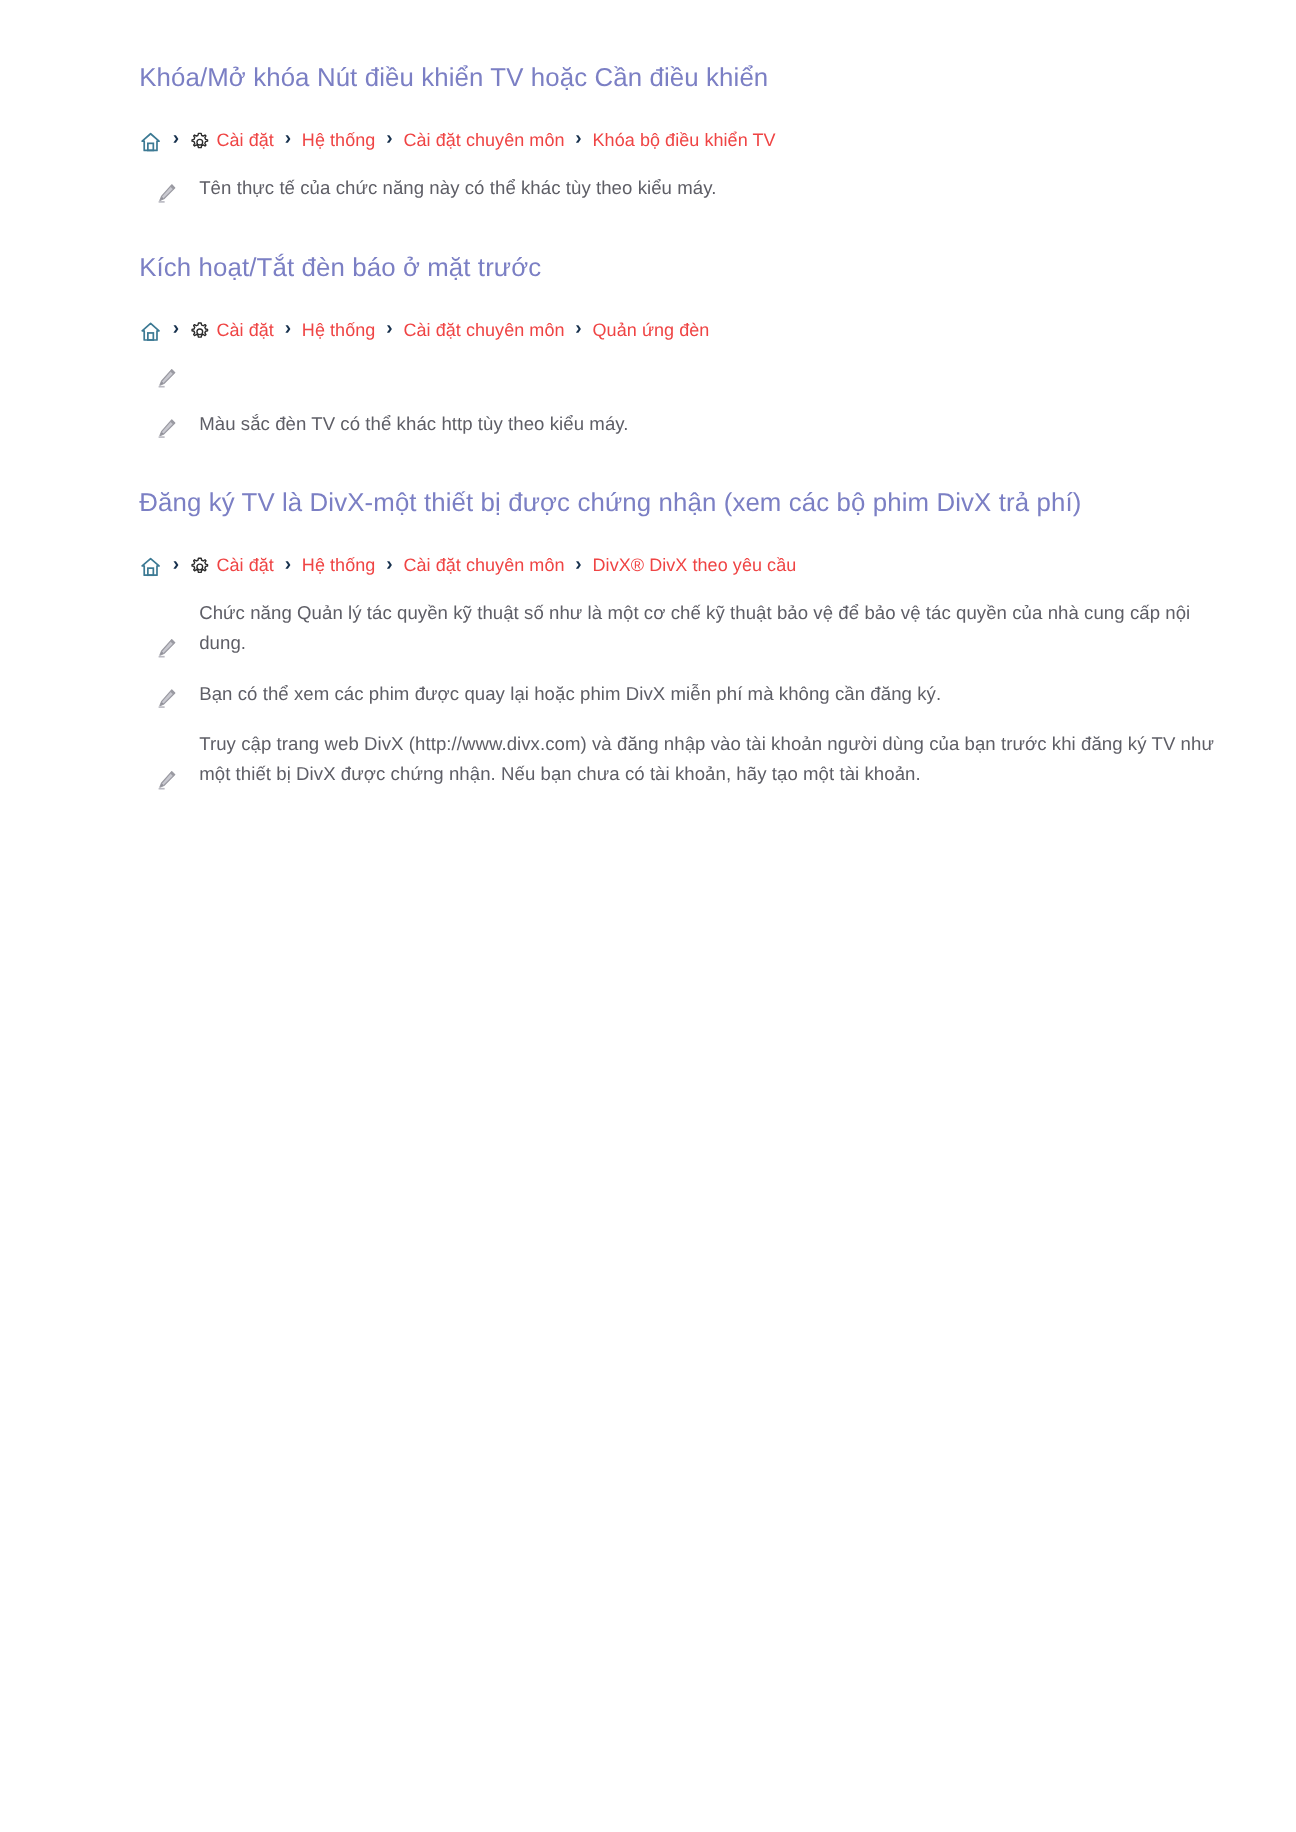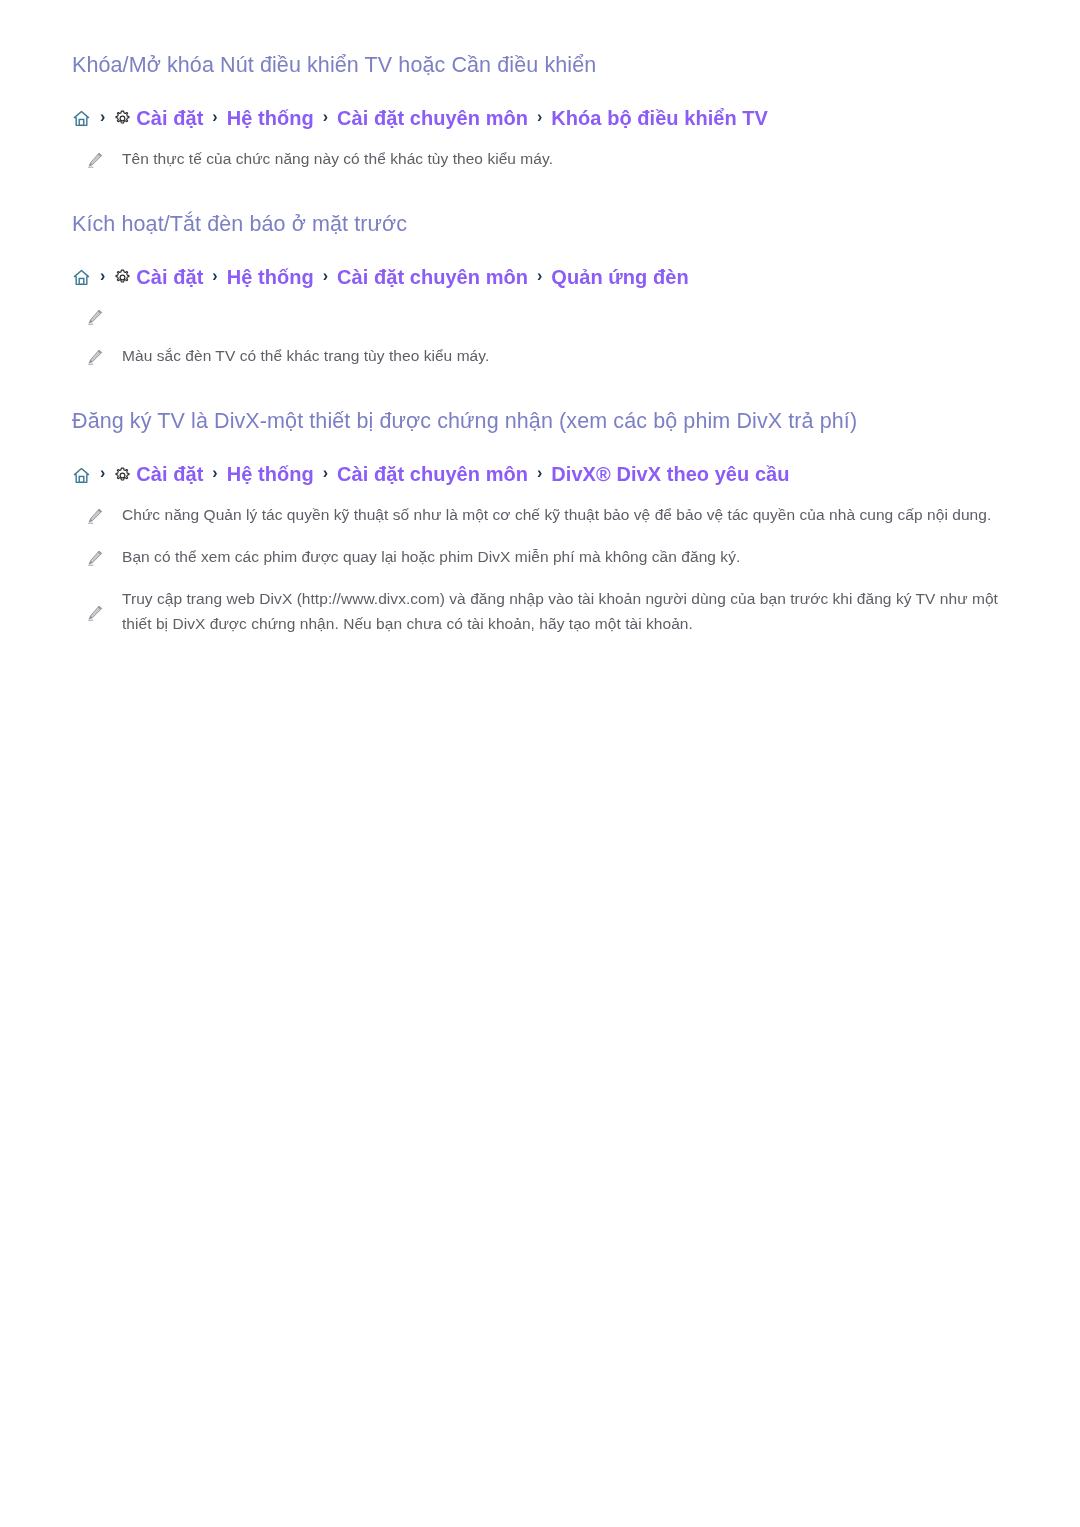--- a/index.html
+++ b/index.html
@@ -14,47 +14,46 @@
     font-family: "Liberation Sans", "DejaVu Sans", sans-serif;
     position: relative;
     overflow: hidden;
   }
 
   .page {
     padding: 52px 60px 0 72px;
   }
 
   
-  .section { margin-bottom: 8px; }
+  .section { margin-bottom: 8px; margin-left: 44px; }
   .section.first { margin-top: 0; }
 
   h2.section-title {
     font-size: 21.5px;
     font-weight: 400;
     color: #7b7fc4;
     margin: 0 0 28px 0;
     line-height: 1.3;
     letter-spacing: 0.1px;
   }
 
   
   .breadcrumb {
     display: flex;
     align-items: center;
     flex-wrap: wrap;
     margin: 0 0 18px 0;
     line-height: 1;
   }
   .crumb-link {
-    font-size: 20px;
-    color: #8b5cf6;
+    font-size: 15px;
+    color: #ef4444;
     text-decoration: none;
     white-space: nowrap;
     letter-spacing: 0.05px;
-    font-weight: bold;
   }
   .chev {
     display: inline-block;
     margin: 0 9px;
     color: #16304d;
     font-size: 16px;
     font-weight: bold;
     line-height: 1;
     transform: translateY(-1px);
   }
@@ -72,21 +71,21 @@
     height: 17px;
     flex: 0 0 auto;
     margin-right: 5px;
     position: relative;
     top: 1px;
   }
 
   
   .note {
     display: flex;
-    align-items: center;
+    align-items: flex-end;
     margin: 0 0 17px 0;
     padding-left: 14px;
   }
   .note:last-child { margin-bottom: 0; }
   .pencil-icon {
     width: 18px;
     height: 18px;
     flex: 0 0 auto;
     margin-right: 18px;
     margin-top: 3px;
@@ -189,21 +188,21 @@
     <div class="note">
       <span class="pencil-icon">
         <svg viewBox="0 0 20 20" width="18" height="18" aria-hidden="true">
           <path d="M14.6 2.2 L17.4 5.0 L7.3 15.1 L3.6 16.7 L5.1 13.0 Z" fill="#c9c9d0"></path>
           <path d="M14.6 2.2 L17.4 5.0 L15.9 6.5 L13.1 3.7 Z" fill="#9a9aa2"></path>
           <path d="M5.1 13.0 L3.6 16.7 L7.3 15.1 Z" fill="#8e8e96"></path>
           <path d="M14.6 2.2 L17.4 5.0 L7.3 15.1 L3.6 16.7 L5.1 13.0 Z" fill="none" stroke="#9a9aa2" stroke-width="1.1" stroke-linejoin="round"></path>
           <rect x="2.4" y="17.3" width="5.6" height="1.5" fill="#b9b9c1"></rect>
         </svg>
       </span>
-      <span class="note-text">Màu sắc đèn TV có thể khác trang tùy theo kiểu máy.</span>
+      <span class="note-text">Màu sắc đèn TV có thể khác http tùy theo kiểu máy.</span>
     </div>
   </div>
 
   <div class="section-spacer-lg"></div>
 
   <div class="section">
     <h2 class="section-title">Đăng ký TV là DivX-một thiết bị được chứng nhận (xem các bộ phim DivX trả phí)</h2>
 
     <div class="breadcrumb">
       <span class="home-icon">

